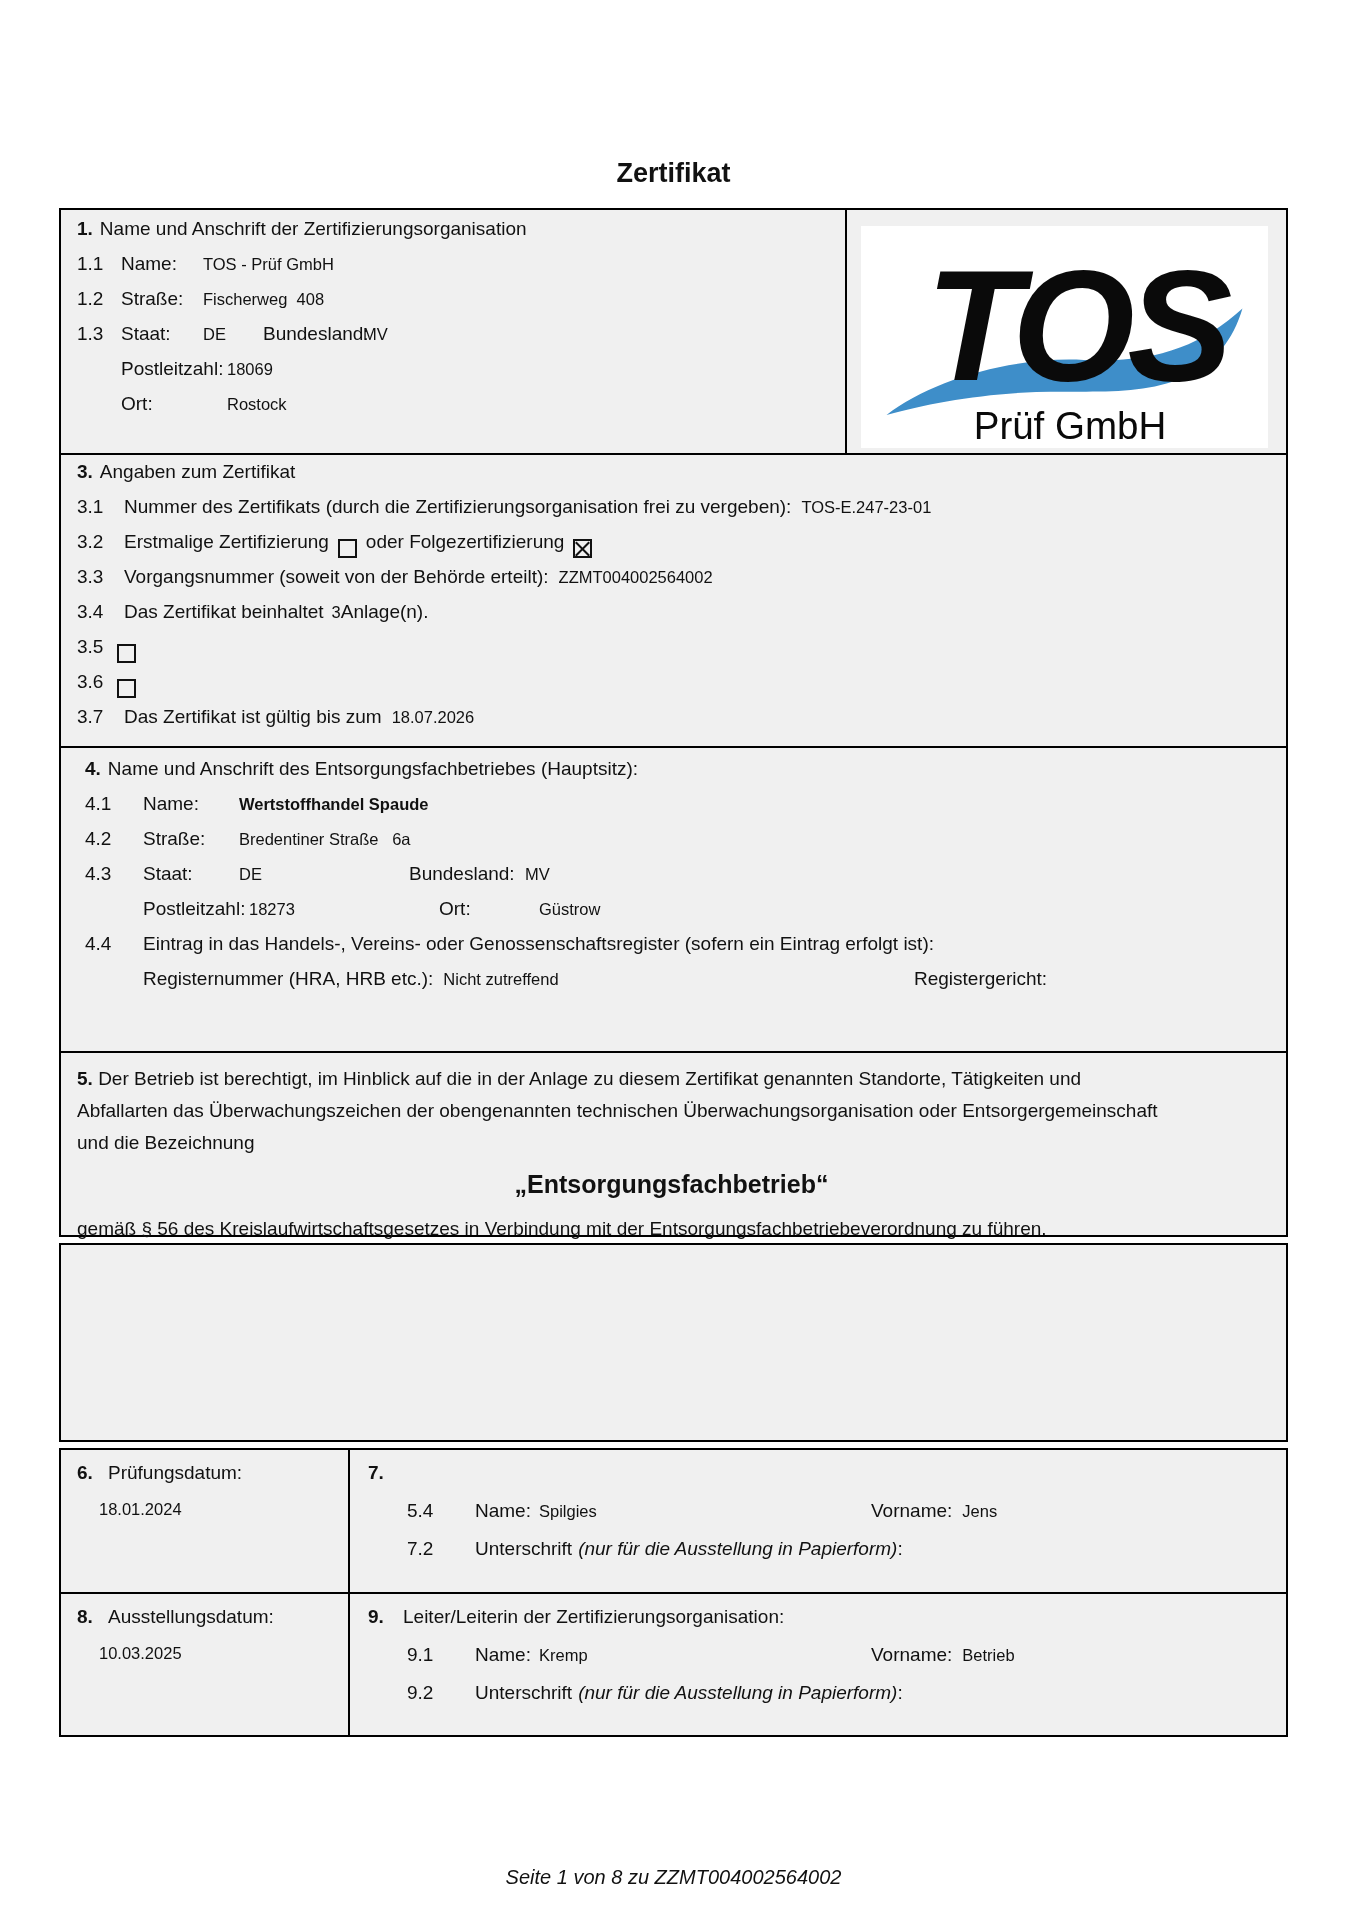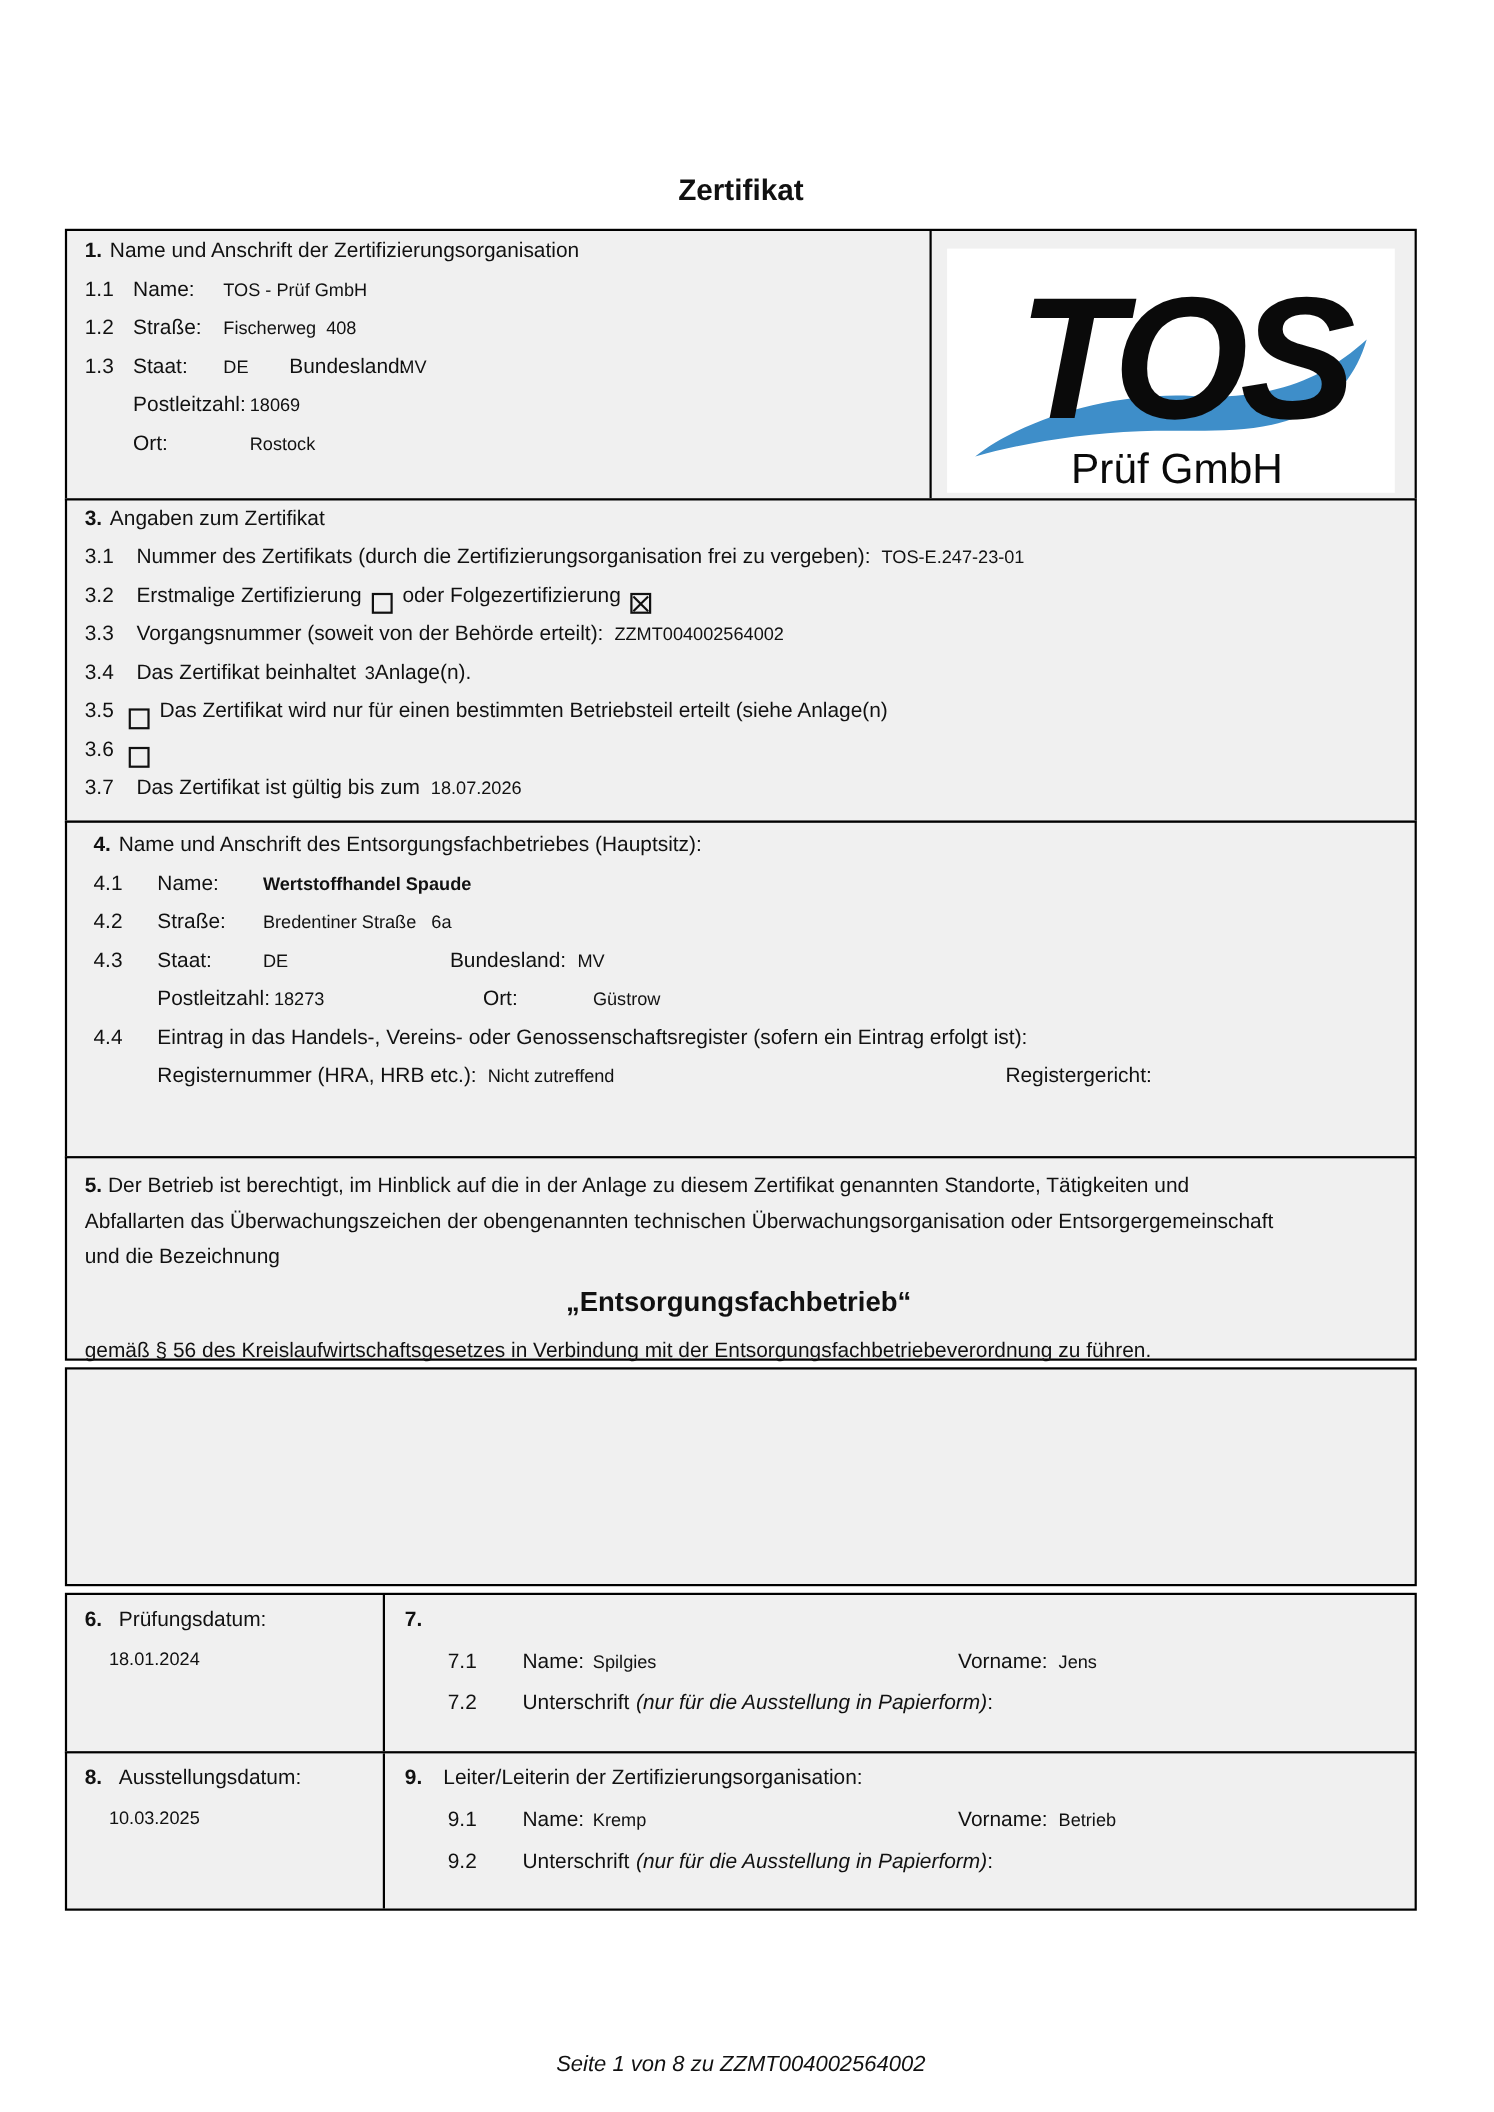--- a/index.html
+++ b/index.html
@@ -139,21 +139,20 @@
     </div>
     <div class="row">
       <span class="num" style="width:47px">3.4</span>
       <span class="lbl">Das Zertifikat beinhaltet</span>
       <span class="val" style="margin-left:8px">3</span>
       <span class="lbl" style="margin-left:0">Anlage(n).</span>
     </div>
     <div class="row">
       <span class="num" style="width:40px">3.5</span>
       <span class="cb" style="margin-left:0"></span>
-      <span class="lbl">Das Zertifikat wird nur für einen bestimmten Betriebsteil erteilt (siehe Anlage(n)</span>
     </div>
     <div class="row">
       <span class="num" style="width:40px">3.6</span>
       <span class="cb" style="margin-left:0"></span>
     </div>
     <div class="row">
       <span class="num" style="width:47px">3.7</span>
       <span class="lbl">Das Zertifikat ist gültig bis zum</span>
       <span class="val ml">18.07.2026</span>
     </div>
@@ -220,21 +219,21 @@
         <span class="num" style="width:22px"></span>
         <span class="val">18.01.2024</span>
       </div>
     </div>
     <div class="col-main">
       <div class="row">
         <span class="bnum" style="width:28px">7.</span>
       </div>
       <div class="row" style="position:relative">
         <span class="num" style="width:39px"></span>
-        <span class="num" style="width:68px">7.1</span>
+        <span class="num" style="width:68px">5.4</span>
         <span class="lbl">Name:</span>
         <span class="val" style="margin-left:8px">Spilgies</span>
         <span class="pos-vorname">
           <span class="lbl">Vorname:</span>
           <span class="val">Jens</span>
         </span>
       </div>
       <div class="row">
         <span class="num" style="width:39px"></span>
         <span class="num" style="width:68px">7.2</span>

